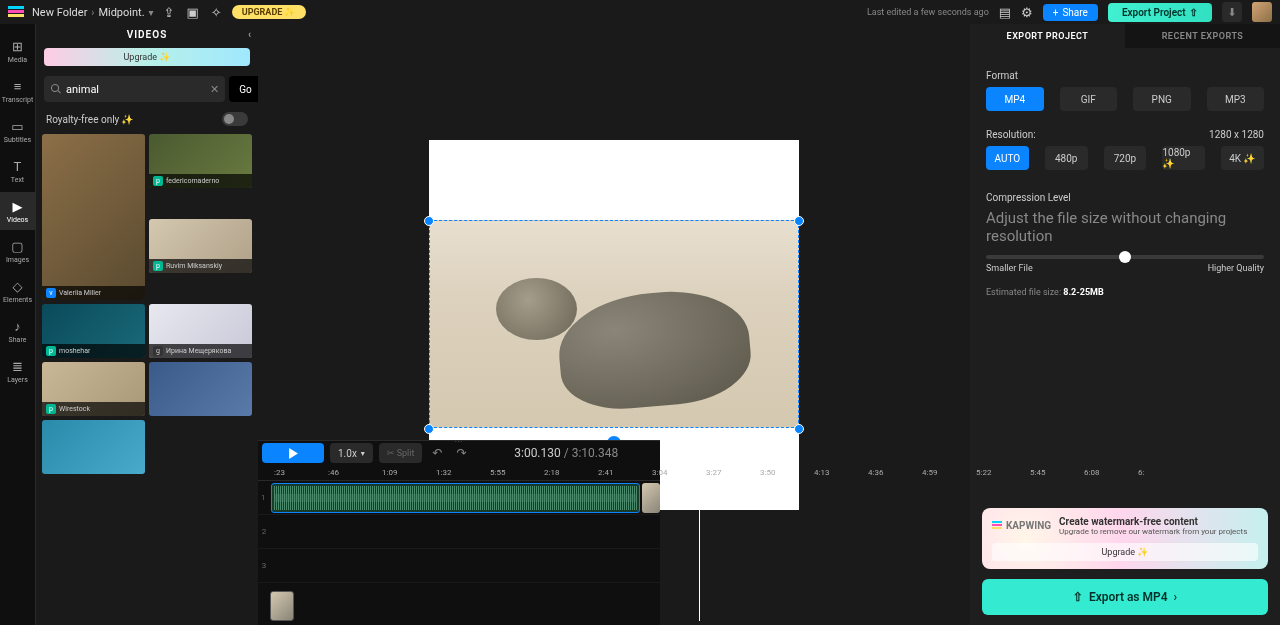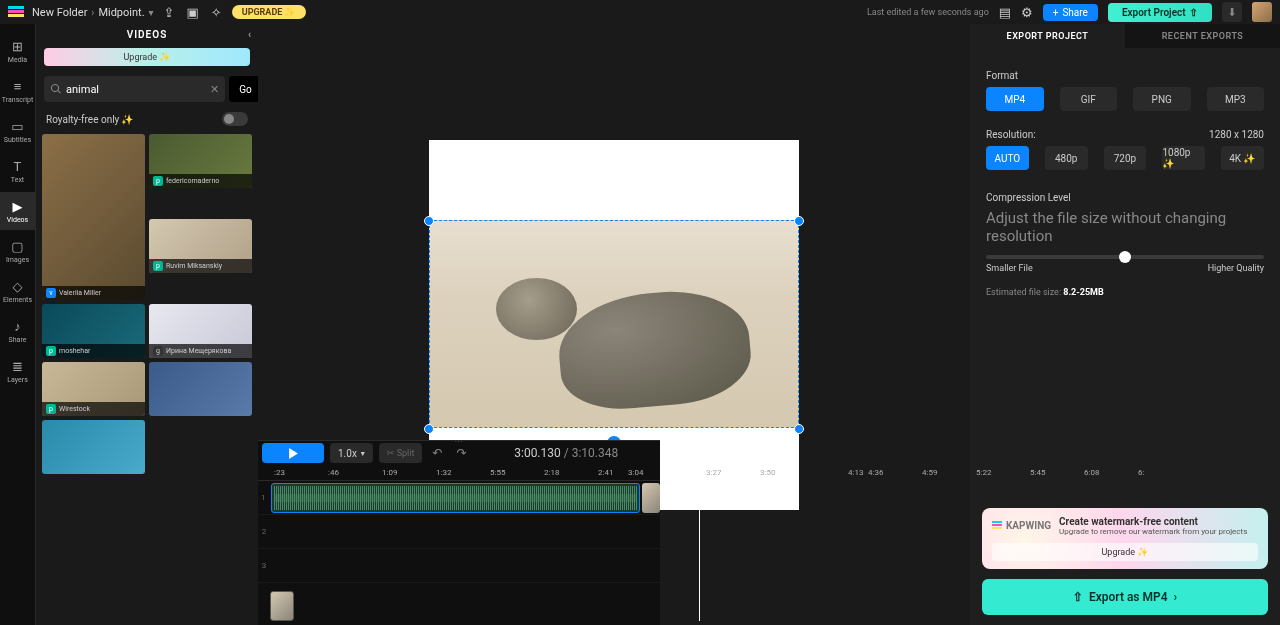--- a/index.html
+++ b/index.html
@@ -287,24 +287,24 @@
         </div>
       </div>
       <div class="ruler" id="ruler">
           <span class="ruler-mark" style="left: 16px;">:23</span>
           <span class="ruler-mark" style="left: 70px;">:46</span>
           <span class="ruler-mark" style="left: 124px;">1:09</span>
           <span class="ruler-mark" style="left: 178px;">1:32</span>
           <span class="ruler-mark" style="left: 232px;">5:55</span>
           <span class="ruler-mark" style="left: 286px;">2:18</span>
           <span class="ruler-mark" style="left: 340px;">2:41</span>
-          <span class="ruler-mark" style="left: 370px;">3:04</span>
+          <span class="ruler-mark" style="left: 394px;">3:04</span>
           <span class="ruler-mark" style="left: 448px;">3:27</span>
           <span class="ruler-mark" style="left: 502px;">3:50</span>
-          <span class="ruler-mark" style="left: 556px; margin-left: 34px;">4:13</span>
+          <span class="ruler-mark" style="left: 556px;">4:13</span>
           <span class="ruler-mark" style="left: 610px;">4:36</span>
           <span class="ruler-mark" style="left: 664px;">4:59</span>
           <span class="ruler-mark" style="left: 718px;">5:22</span>
           <span class="ruler-mark" style="left: 772px;">5:45</span>
           <span class="ruler-mark" style="left: 826px;">6:08</span>
           <span class="ruler-mark" style="left: 880px;">6:</span>
         </div>
       <div class="playhead" style="left:441px; top:40px; height:140px;"></div>
       <div class="tracks">
         <div class="track-row">

